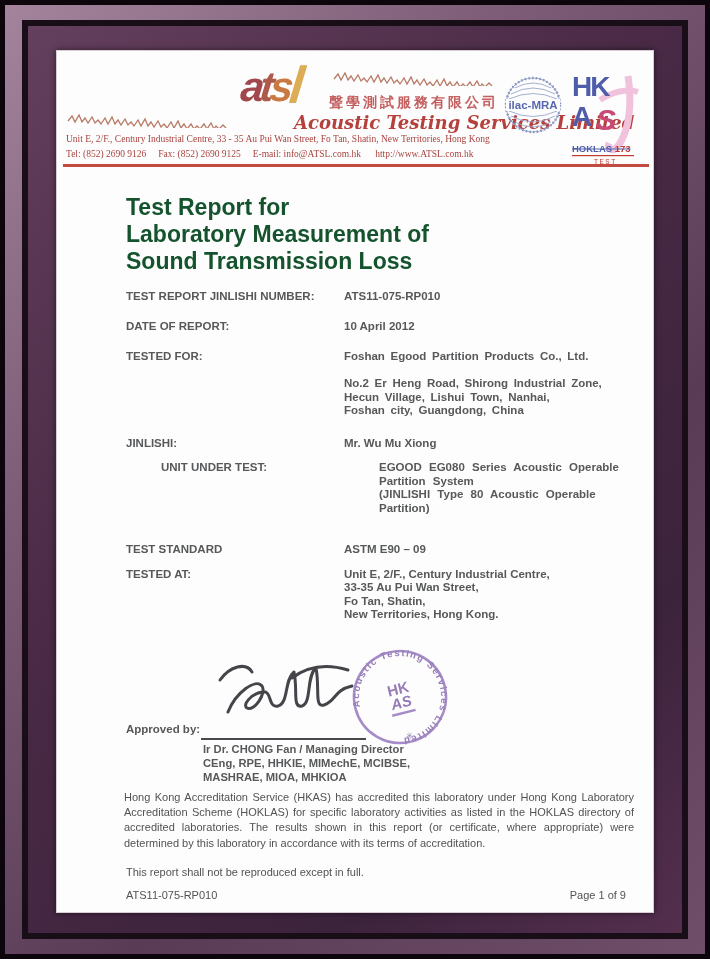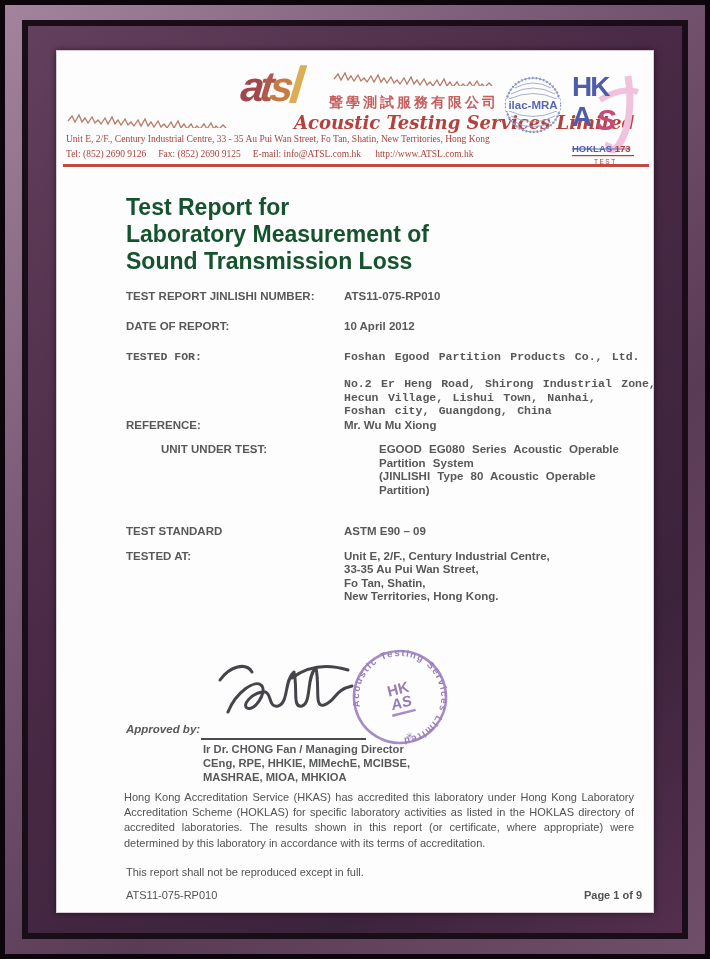--- a/index.html
+++ b/index.html
@@ -26,35 +26,35 @@
   .addr1{top:84px;} .addr2{top:99px;}
   .divider{left:7px;top:114px;width:586px;height:2.5px;background:#c24b41;}
   .wave{stroke:#b87a66;stroke-width:1.3;fill:none;}
   
   .title{left:70px;top:144px;font-size:23px;font-weight:bold;color:#14532d;
          line-height:27px;white-space:pre-line;}
   .fields{left:70px;top:240px;width:500px;color:#57585a;font-size:11.5px;font-weight:bold;}
   .row{display:flex;}
   .row .lab{width:218px;flex:none;line-height:13.5px;}
   .row .val{flex:1;line-height:13.5px;white-space:pre;}
-  .mb15{margin-bottom:16px;} .mb16{margin-bottom:17px;} .mb0{margin-bottom:1px;font-family:Liberation Mono, monospace;}
+  .mb15{margin-bottom:16px;} .mb16{margin-bottom:17px;} .mb0{margin-bottom:19px;}
   .mb11{margin-bottom:11px;} .mb28{margin-bottom:28px;margin-left:35px;}
   .sp2 .val{word-spacing:2.5px;} .sp4 .val{word-spacing:4px;}
   
-  .approved{left:70px;top:673px;font-size:11.5px;font-weight:600;color:#57585a;font-style:italic;}
+  .approved{left:70px;top:673px;font-size:11.5px;font-weight:600;color:#57585a;}
   .sigline{left:145px;top:688px;width:165px;height:2px;background:#4a4a4e;}
   .names{left:147px;top:692px;font-size:11.2px;font-weight:600;color:#57585a;line-height:14px;white-space:pre-line;}
   .sig{left:150px;top:598px;}
   .stampwrap{left:293px;top:596px;transform:rotate(-14deg);opacity:.88;}
   
   .footnote{left:68px;top:740px;width:510px;font-size:11px;line-height:15.2px;
             color:#525255;text-align:justify;}
   .repro{left:70px;top:816px;font-size:11px;color:#525255;}
   .fref{left:70px;top:839px;font-size:11px;color:#525255;}
-  .fpage{right:12px;top:839px;font-size:11px;color:#525255;font-weight:bold;}
+  .fpage{right:28px;top:839px;font-size:11px;color:#525255;}
 </style>
 </head>
 <body>
 
 <div class="frame">
  <div class="f2">
   <div class="f3">
    <div class="f4">
     <div class="doc">
 
@@ -114,21 +114,21 @@
         </div>
         <div class="row mb0 sp2">
           <span class="lab">TESTED FOR:</span>
           <span class="val">Foshan Egood Partition Products Co., Ltd.
 
 No.2 Er Heng Road, Shirong Industrial Zone,
 Hecun Village, Lishui Town, Nanhai,
 Foshan city, Guangdong, China</span>
         </div>
         <div class="row mb11">
-          <span class="lab">REFERENCE:</span>
+          <span class="lab">JINLISHI:</span>
           <span class="val">Mr. Wu Mu Xiong</span>
         </div>
         <div class="row mb28 sp4">
           <span class="lab">UNIT UNDER TEST:</span>
           <span class="val">EGOOD EG080 Series Acoustic Operable
 Partition System
 (JINLISHI Type 80 Acoustic Operable
 Partition)</span>
         </div>
         <div class="row mb11">

